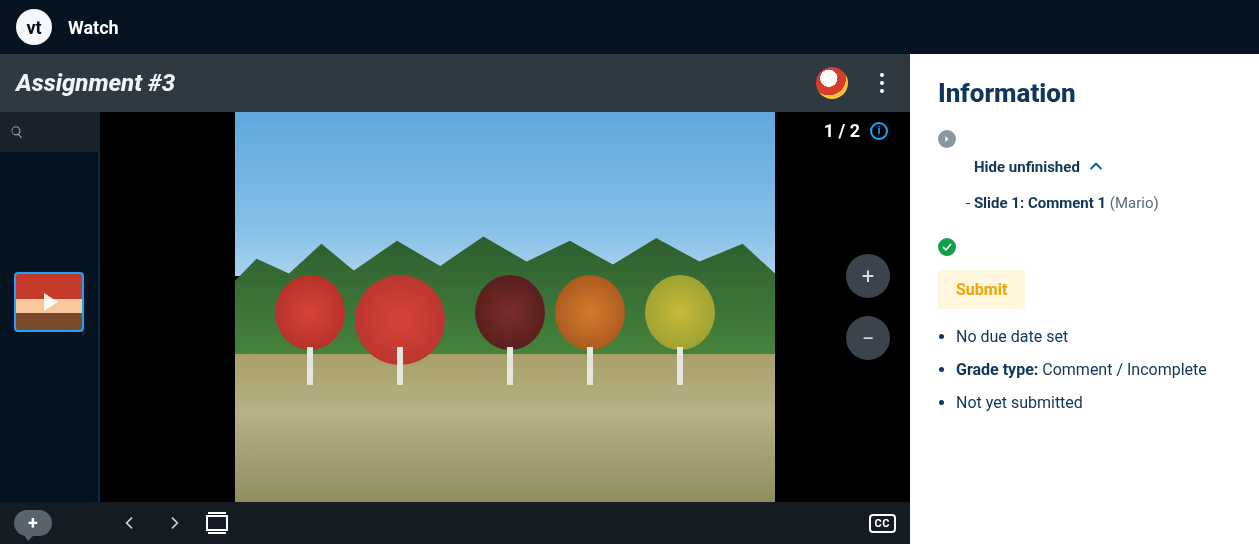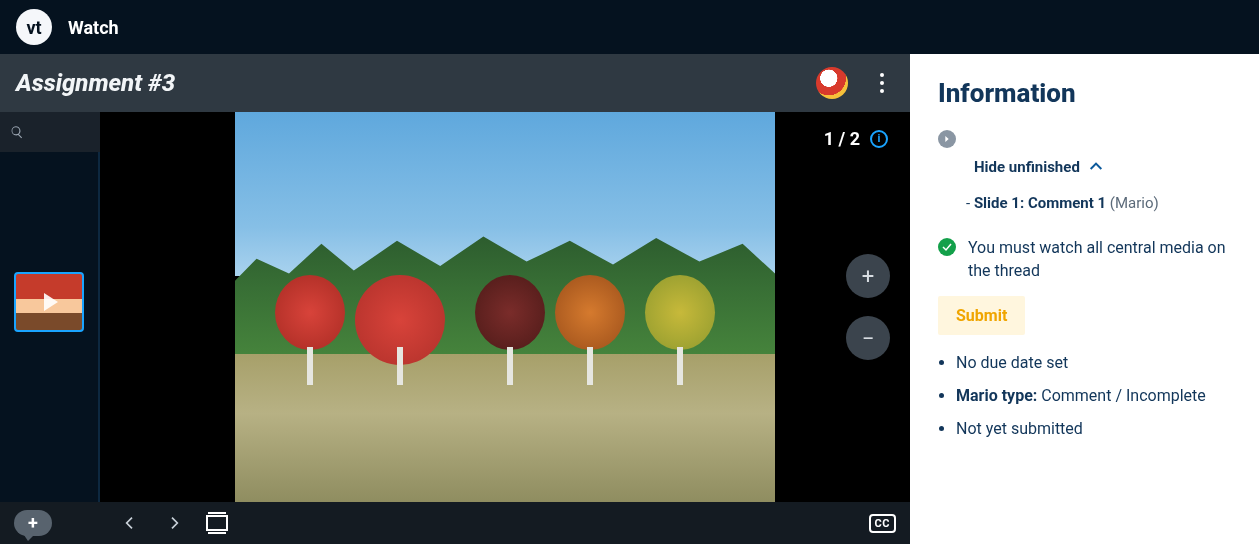--- a/index.html
+++ b/index.html
@@ -171,21 +171,21 @@
     top:0; left:0; right:0; height:75px;
     border-radius:50%;
   }
   .t1 { left: 40px; } .t1 .crown { background: radial-gradient(circle,#d8433a,#a82b23); }
   .t2 { left: 130px; } .t2 .crown { background: radial-gradient(circle,#d8433a,#b0302a); width:90px; height:90px; left:-10px;}
   .t3 { left: 240px; } .t3 .crown { background: radial-gradient(circle,#7a2c2a,#4d1a18); }
   .t4 { left: 320px; } .t4 .crown { background: radial-gradient(circle,#d57a2e,#9c4f1a); }
   .t5 { left: 410px; } .t5 .crown { background: radial-gradient(circle,#c7b93a,#8f9a2e); }
 
   .page-indicator {
-    position:absolute; top:16px; right:22px;
+    position:absolute; top:8px; right:22px;
     display:flex; align-items:center; gap:10px;
     font-weight:700; font-size:18px; color:#fff;text-align:center;
   }
   .info-circle {
     width:18px; height:18px; border:2px solid #1aa4ff; border-radius:50%;
     display:flex; align-items:center; justify-content:center;
     font-size:11px; color:#1aa4ff; font-weight:700;
   }
 
   .zoom-col {
@@ -429,26 +429,25 @@
       <span>- </span><b>Slide 1: Comment 1</b>
       <span class="author">(Mario)</span>
     </div>
 
     <div class="req">
       <div class="req-icon check-circle">
         <svg viewBox="0 0 24 24">
             <polyline points="4 12 10 18 20 6"></polyline>
           </svg>
       </div>
-      <div>You must watch all central media on the thread</div>
     </div>
 
     <div class="submit-btn">Submit</div>
 
     <ul class="info-list">
       <li>No due date set</li>
       <li>
-        <b>Mario type:</b><span> Comment / Incomplete</span>
+        <b>Grade type:</b><span> Comment / Incomplete</span>
       </li>
       <li>Not yet submitted</li>
     </ul>
   </div>
 </div>
 
 </body></html>

